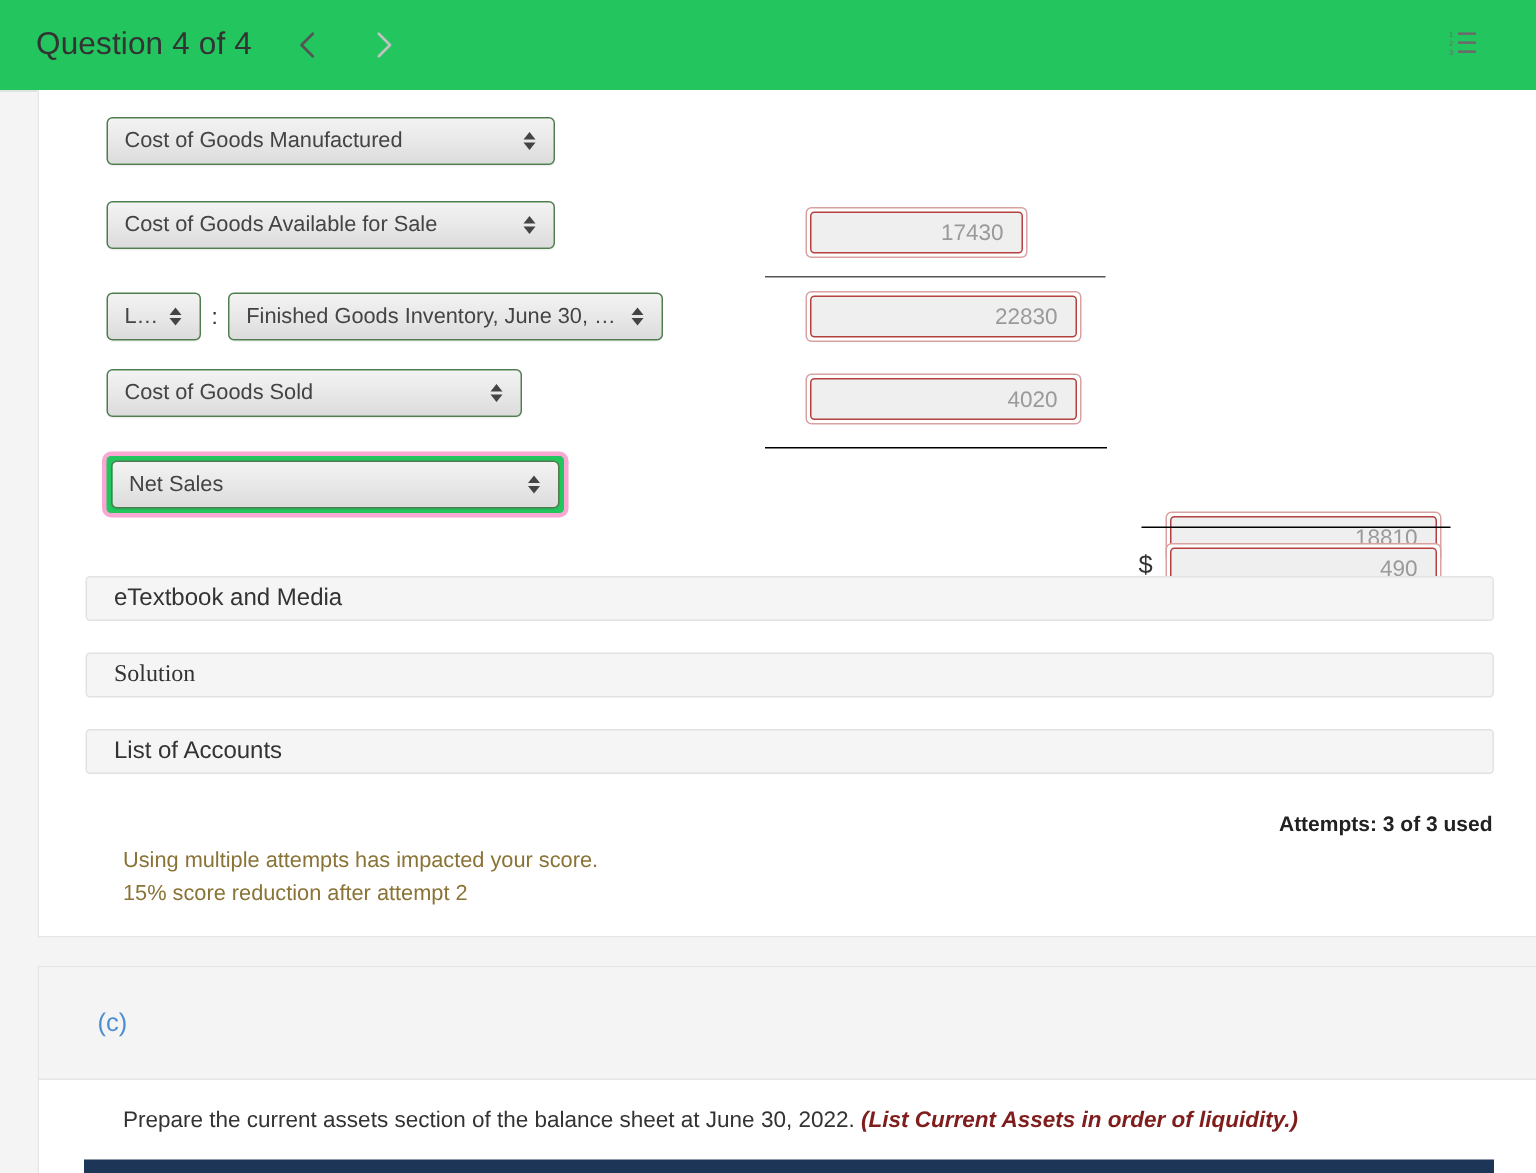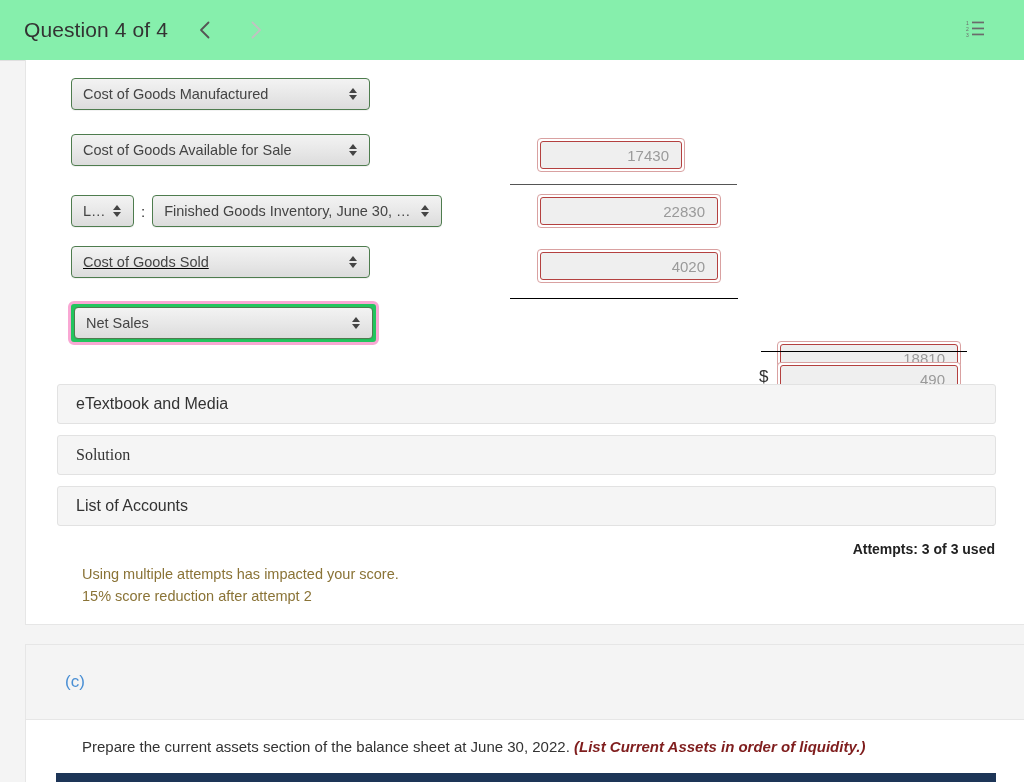--- a/index.html
+++ b/index.html
@@ -9,21 +9,21 @@
     overflow: hidden;
     background: #ffffff;
     font-family: "Liberation Sans", sans-serif;
     -webkit-font-smoothing: antialiased;
   }
 
   
   .app-header {
     position: absolute; left: 0; top: 0;
     width: 1024px; height: 61px;
-    background: #86efac;
+    background: #22c55e;
     border-bottom: 1px solid #e0e0e0;
     display: flex; align-items: center;
   }
   .q-title {
     font-size: 21px; color: #333; margin-left: 24px;
     font-weight: 400; letter-spacing: .1px; white-space: nowrap;
   }
   .nav-chevrons { display: flex; align-items: center; margin-left: 26px; gap: 30px; }
   .chev {
     width: 22px; height: 22px; display: flex; align-items: center; justify-content: center;
@@ -89,21 +89,21 @@
     padding-right: 12px; font-size: 15px; color: #9a9a9a; cursor: text;
   }
   .dollar { position: absolute; font-size: 17px; color: #333; }
 
   .uline { position: absolute; height: 0; border-top: 1px solid #555; }
   .uline-dark { border-top: 1px solid #000; }
   .dbl-ul { position: absolute; height: 4px; border-top: 1px solid #000; border-bottom: 1px solid #000; }
 
   
   .acc {
-    position: absolute; left: 31px; width: 939px; height: 40px;
+    position: absolute; left: 31px; width: 939px; height: 30px;
     background: #f5f5f5; border: 1px solid #e2e2e2; border-radius: 3px;
     display: flex; align-items: center; cursor: pointer;
   }
   .acc span { font-size: 16px; color: #333; padding-left: 18px; }
 
   .attempts {
     position: absolute; right: 29px; font-size: 14px; font-weight: bold; color: #222;
   }
   .warn { position: absolute; left: 56px; font-size: 14.5px; color: #8a7336; line-height: 22px; }
 
@@ -208,21 +208,21 @@
               <i class="dn"></i>
             </span>
         </div>
       </div>
       <div class="num-wrap" style="left:511px; top:189px; width:184px;">
         <div class="num">4020</div>
       </div>
       <div class="uline uline-dark" style="left:484px; top:238px; width:228px;"></div>
 
       <div class="row" style="left:45px; top:186px;">
-        <div class="sel sel-green" style="width:299px;text-decoration:underline;">
+        <div class="sel sel-green" style="width:277px;">
           <span class="sel-label">Cost of Goods Sold</span>
           <span class="spin">
               <i class="up"></i>
               <i class="dn"></i>
             </span>
         </div>
       </div>
       <div class="num-wrap" style="left:751px; top:246px; width:184px;margin-top:35px;">
         <div class="num">18810</div>
       </div>

